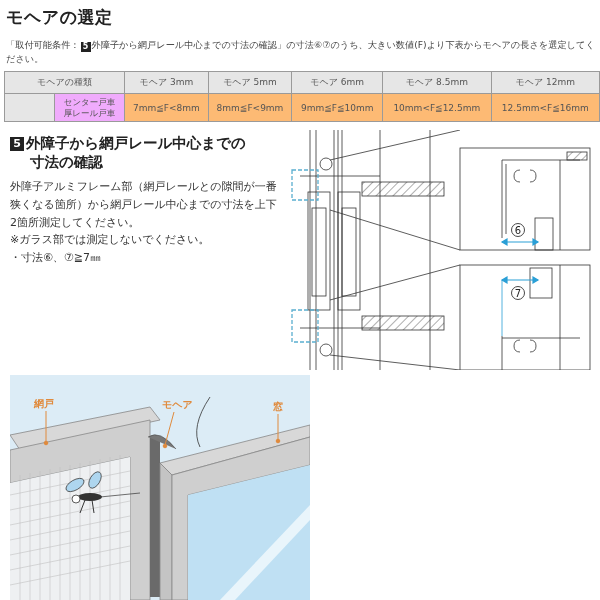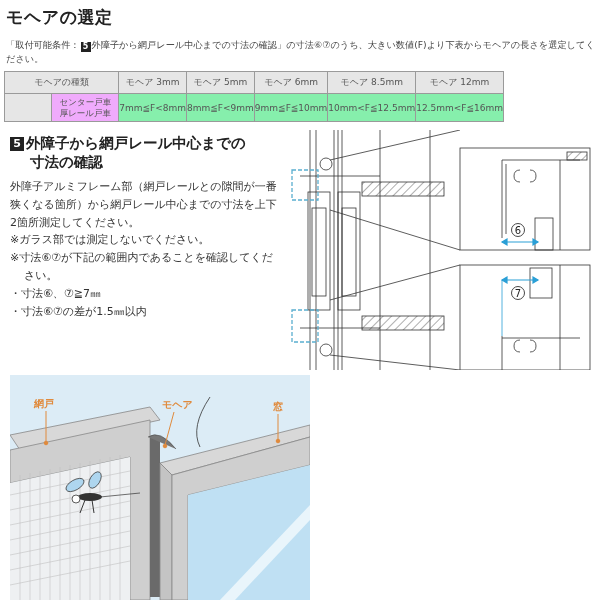--- a/index.html
+++ b/index.html
@@ -4,26 +4,26 @@
 <style>
   * { box-sizing: border-box; margin: 0; padding: 0; }
   html, body { width: 600px; height: 600px; background: #ffffff; overflow: hidden; }
   body { font-family: "DejaVu Sans", "Liberation Sans", sans-serif; color: #333; position: relative; }
 
   .page-title { position: absolute; left: 6px; top: 6px; font-size: 17px; font-weight: bold; color: #222; letter-spacing: 0.5px; font-family: Liberation Serif, serif; }
 
   .intro { position: absolute; left: 6px; top: 38px; width: 590px; font-size: 9.2px; line-height: 14px; color: #444; }
   .num-badge { display: inline-block; background: #222; color: #fff; font-weight: bold; font-size: 8px; line-height: 10px; width: 10px; height: 10px; text-align: center; vertical-align: -1px; margin: 0 1px; }
 
-  .mohair-table { position: absolute; left: 4px; top: 71px; width: 500px; border-collapse: collapse; font-size: 9px; color: #555; }
+  .mohair-table { position: absolute; left: 4px; top: 71px; width: 596px; border-collapse: collapse; font-size: 9px; color: #555; }
   .mohair-table td, .mohair-table th { border: 1px solid #9a9a9a; text-align: center; font-weight: normal; }
   .mohair-table th { background: #e6e6e6; height: 22px; }
   .mohair-table .row-blank { background: #e6e6e6; width: 50px; }
   .mohair-table .row-label { background: #f0abfc; width: 70px; font-size: 8.5px; line-height: 11px; padding: 2px 0; }
-  .mohair-table .val { background: #86efac; height: 28px; }
+  .mohair-table .val { background: #fdba74; height: 28px; }
 
   .sec-title { position: absolute; left: 10px; top: 134px; font-size: 14.5px; font-weight: bold; color: #222; line-height: 19px; }
   .sec-title .big-badge { display: inline-block; background: #222; color: #fff; width: 14px; height: 14px; line-height: 14px; font-size: 11px; text-align: center; vertical-align: 1px; margin-right: 2px; }
   .sec-title .line2 { display: block; padding-left: 20px; }
 
   .body-text { position: absolute; left: 10px; top: 178px; width: 270px; font-size: 11px; line-height: 17.8px; color: #333; }
   .body-text p { margin: 0; }
 
   .drawing { position: absolute; left: 280px; top: 130px; width: 320px; height: 240px; }
   .illust { position: absolute; left: 10px; top: 375px; width: 300px; height: 225px; }
@@ -63,23 +63,21 @@
   </table>
 
 <div class="sec-title">
   <span class="big-badge">5</span><span>外障子から網戸レール中心までの</span>
   <span class="line2">寸法の確認</span>
 </div>
 
 <div class="body-text">
   <p>外障子アルミフレーム部（網戸レールとの隙間が一番狭くなる箇所）から網戸レール中心までの寸法を上下2箇所測定してください。</p>
   <p>※ガラス部では測定しないでください。</p>
-  <p style="padding-left:14px;text-indent:-14px;">※寸法⑥⑦が下記の範囲内であることを確認してください。</p>
   <p>・寸法⑥、⑦≧7㎜</p>
-  <p>・寸法⑥⑦の差が1.5㎜以内</p>
 </div>
 
 <svg class="drawing" viewBox="0 0 320 240" xmlns="http://www.w3.org/2000/svg">
   <defs>
     <pattern id="hatch" width="6" height="6" patternUnits="userSpaceOnUse" patternTransform="rotate(45)">
       <line x1="0" y1="0" x2="0" y2="6" stroke="#333" stroke-width="0.8"></line>
     </pattern>
   </defs>
   <g stroke="#333" stroke-width="0.8" fill="none">
 

